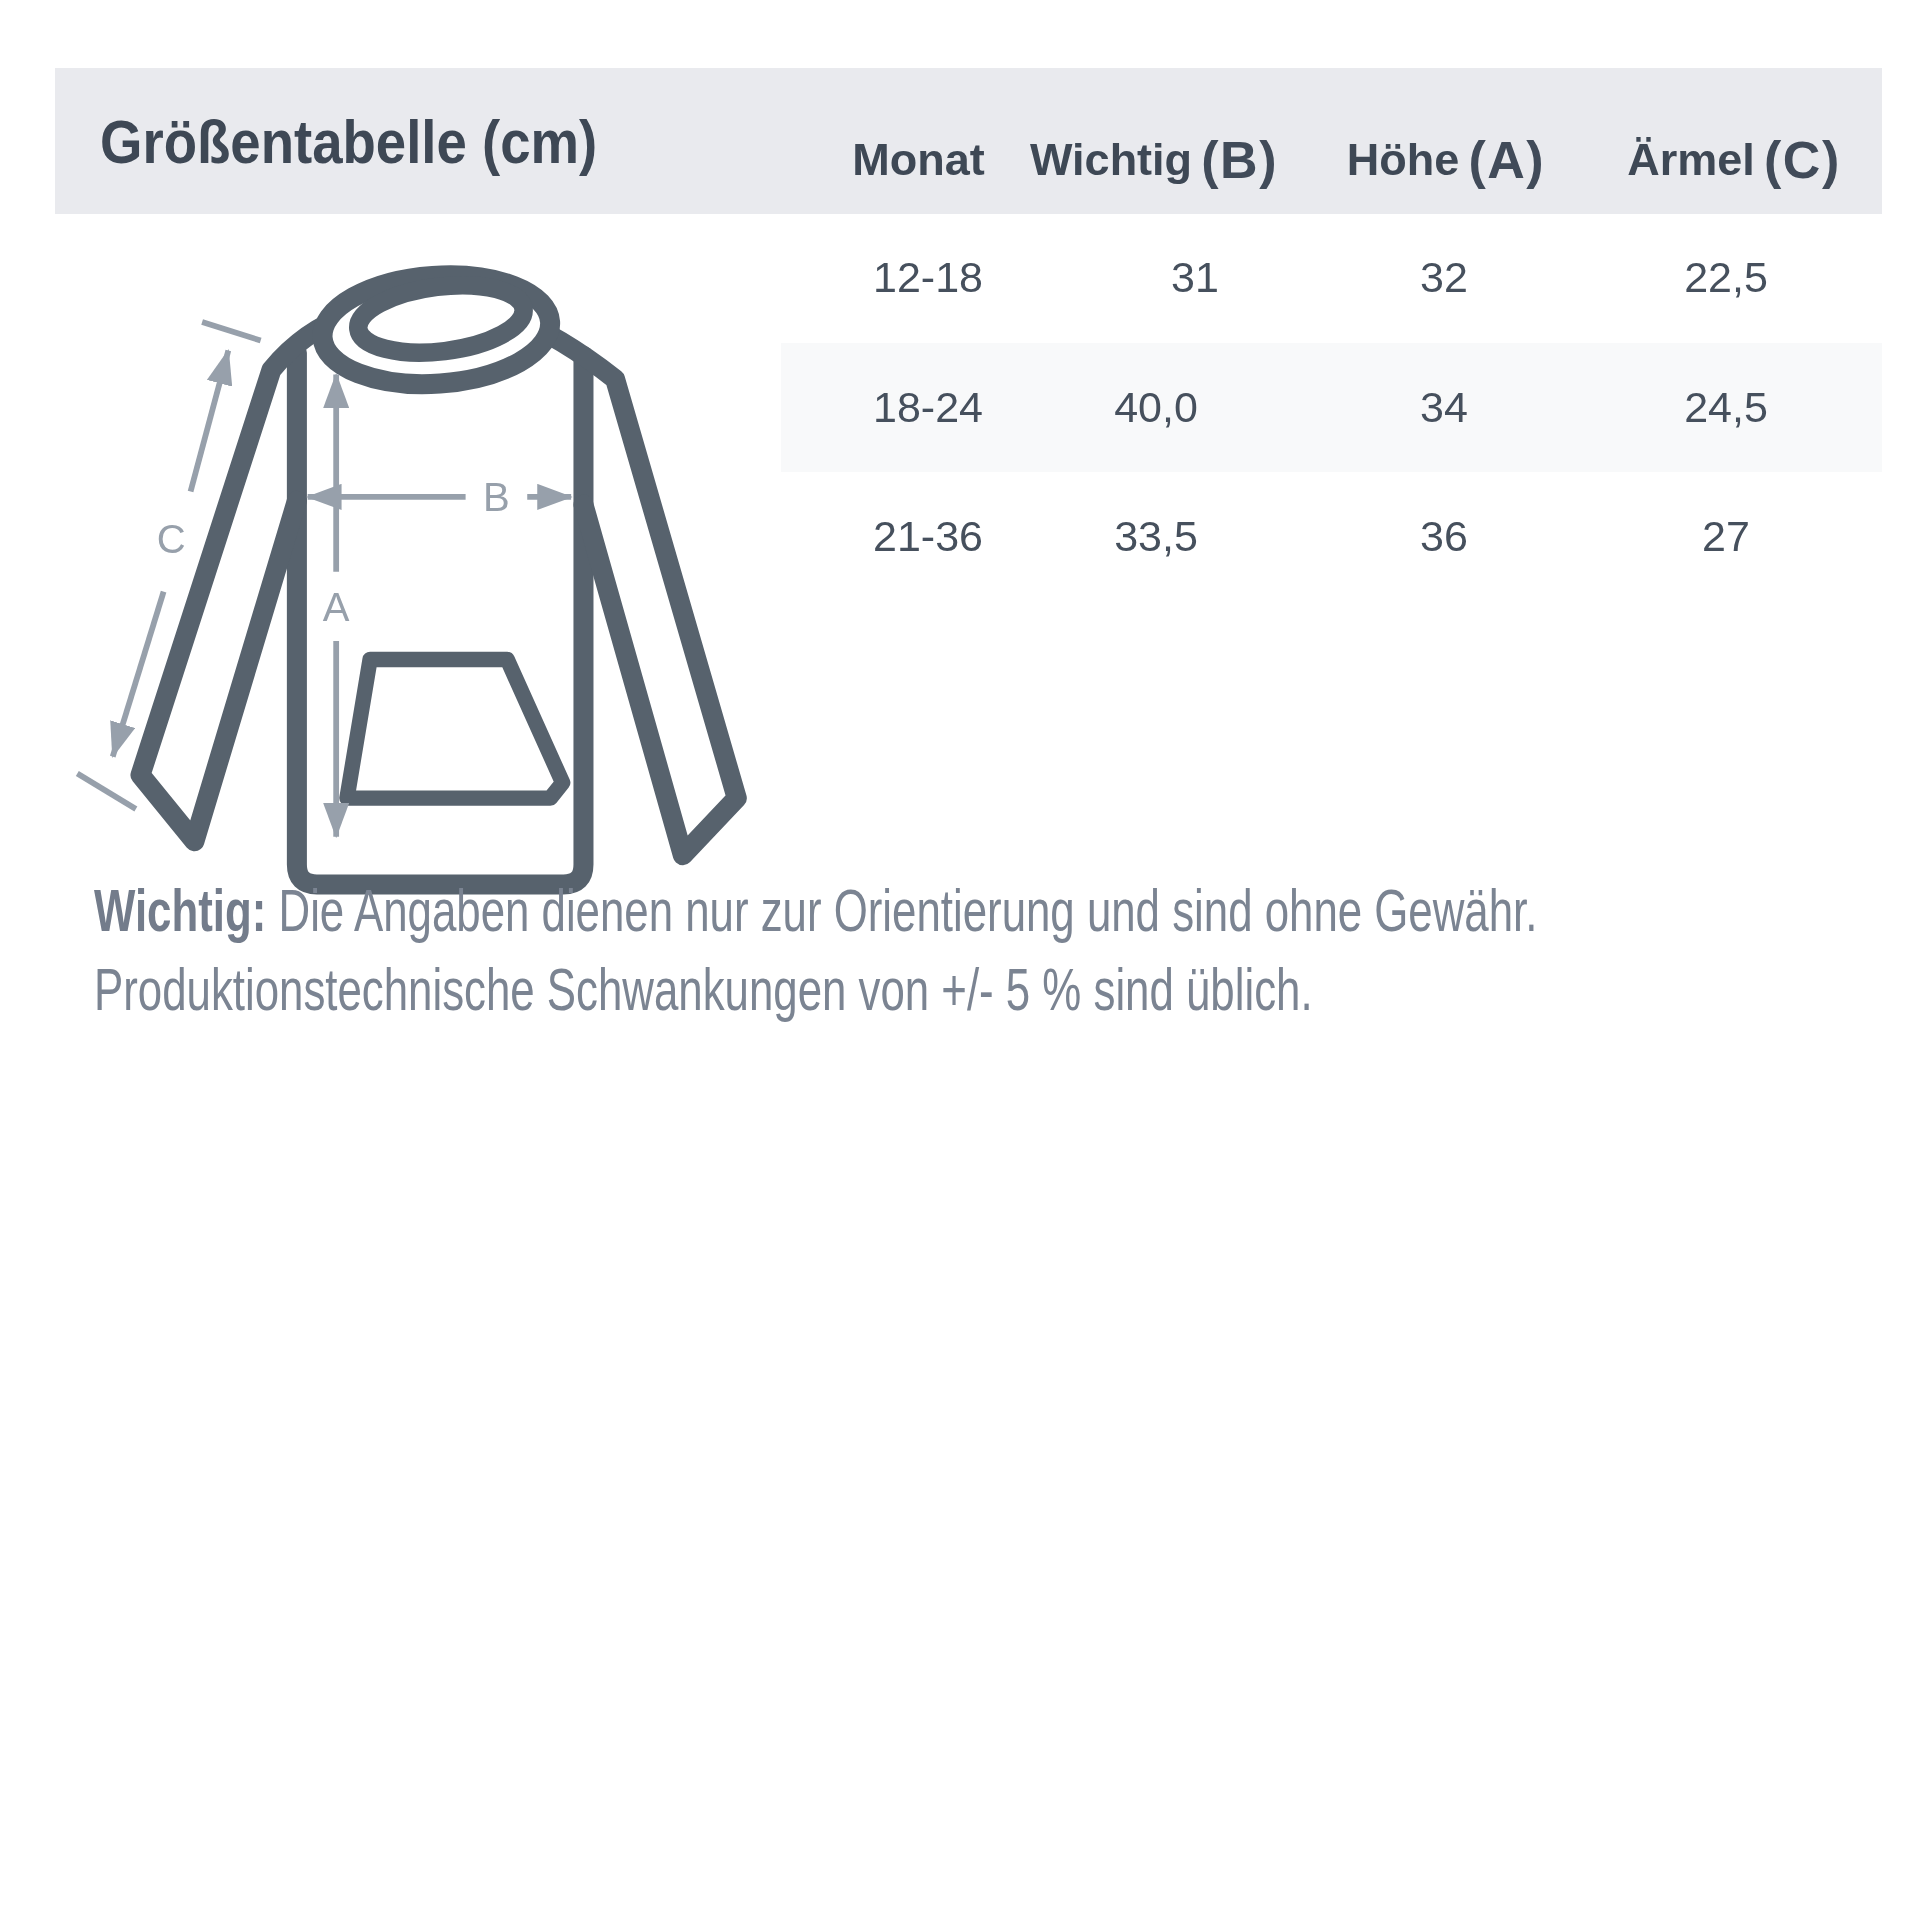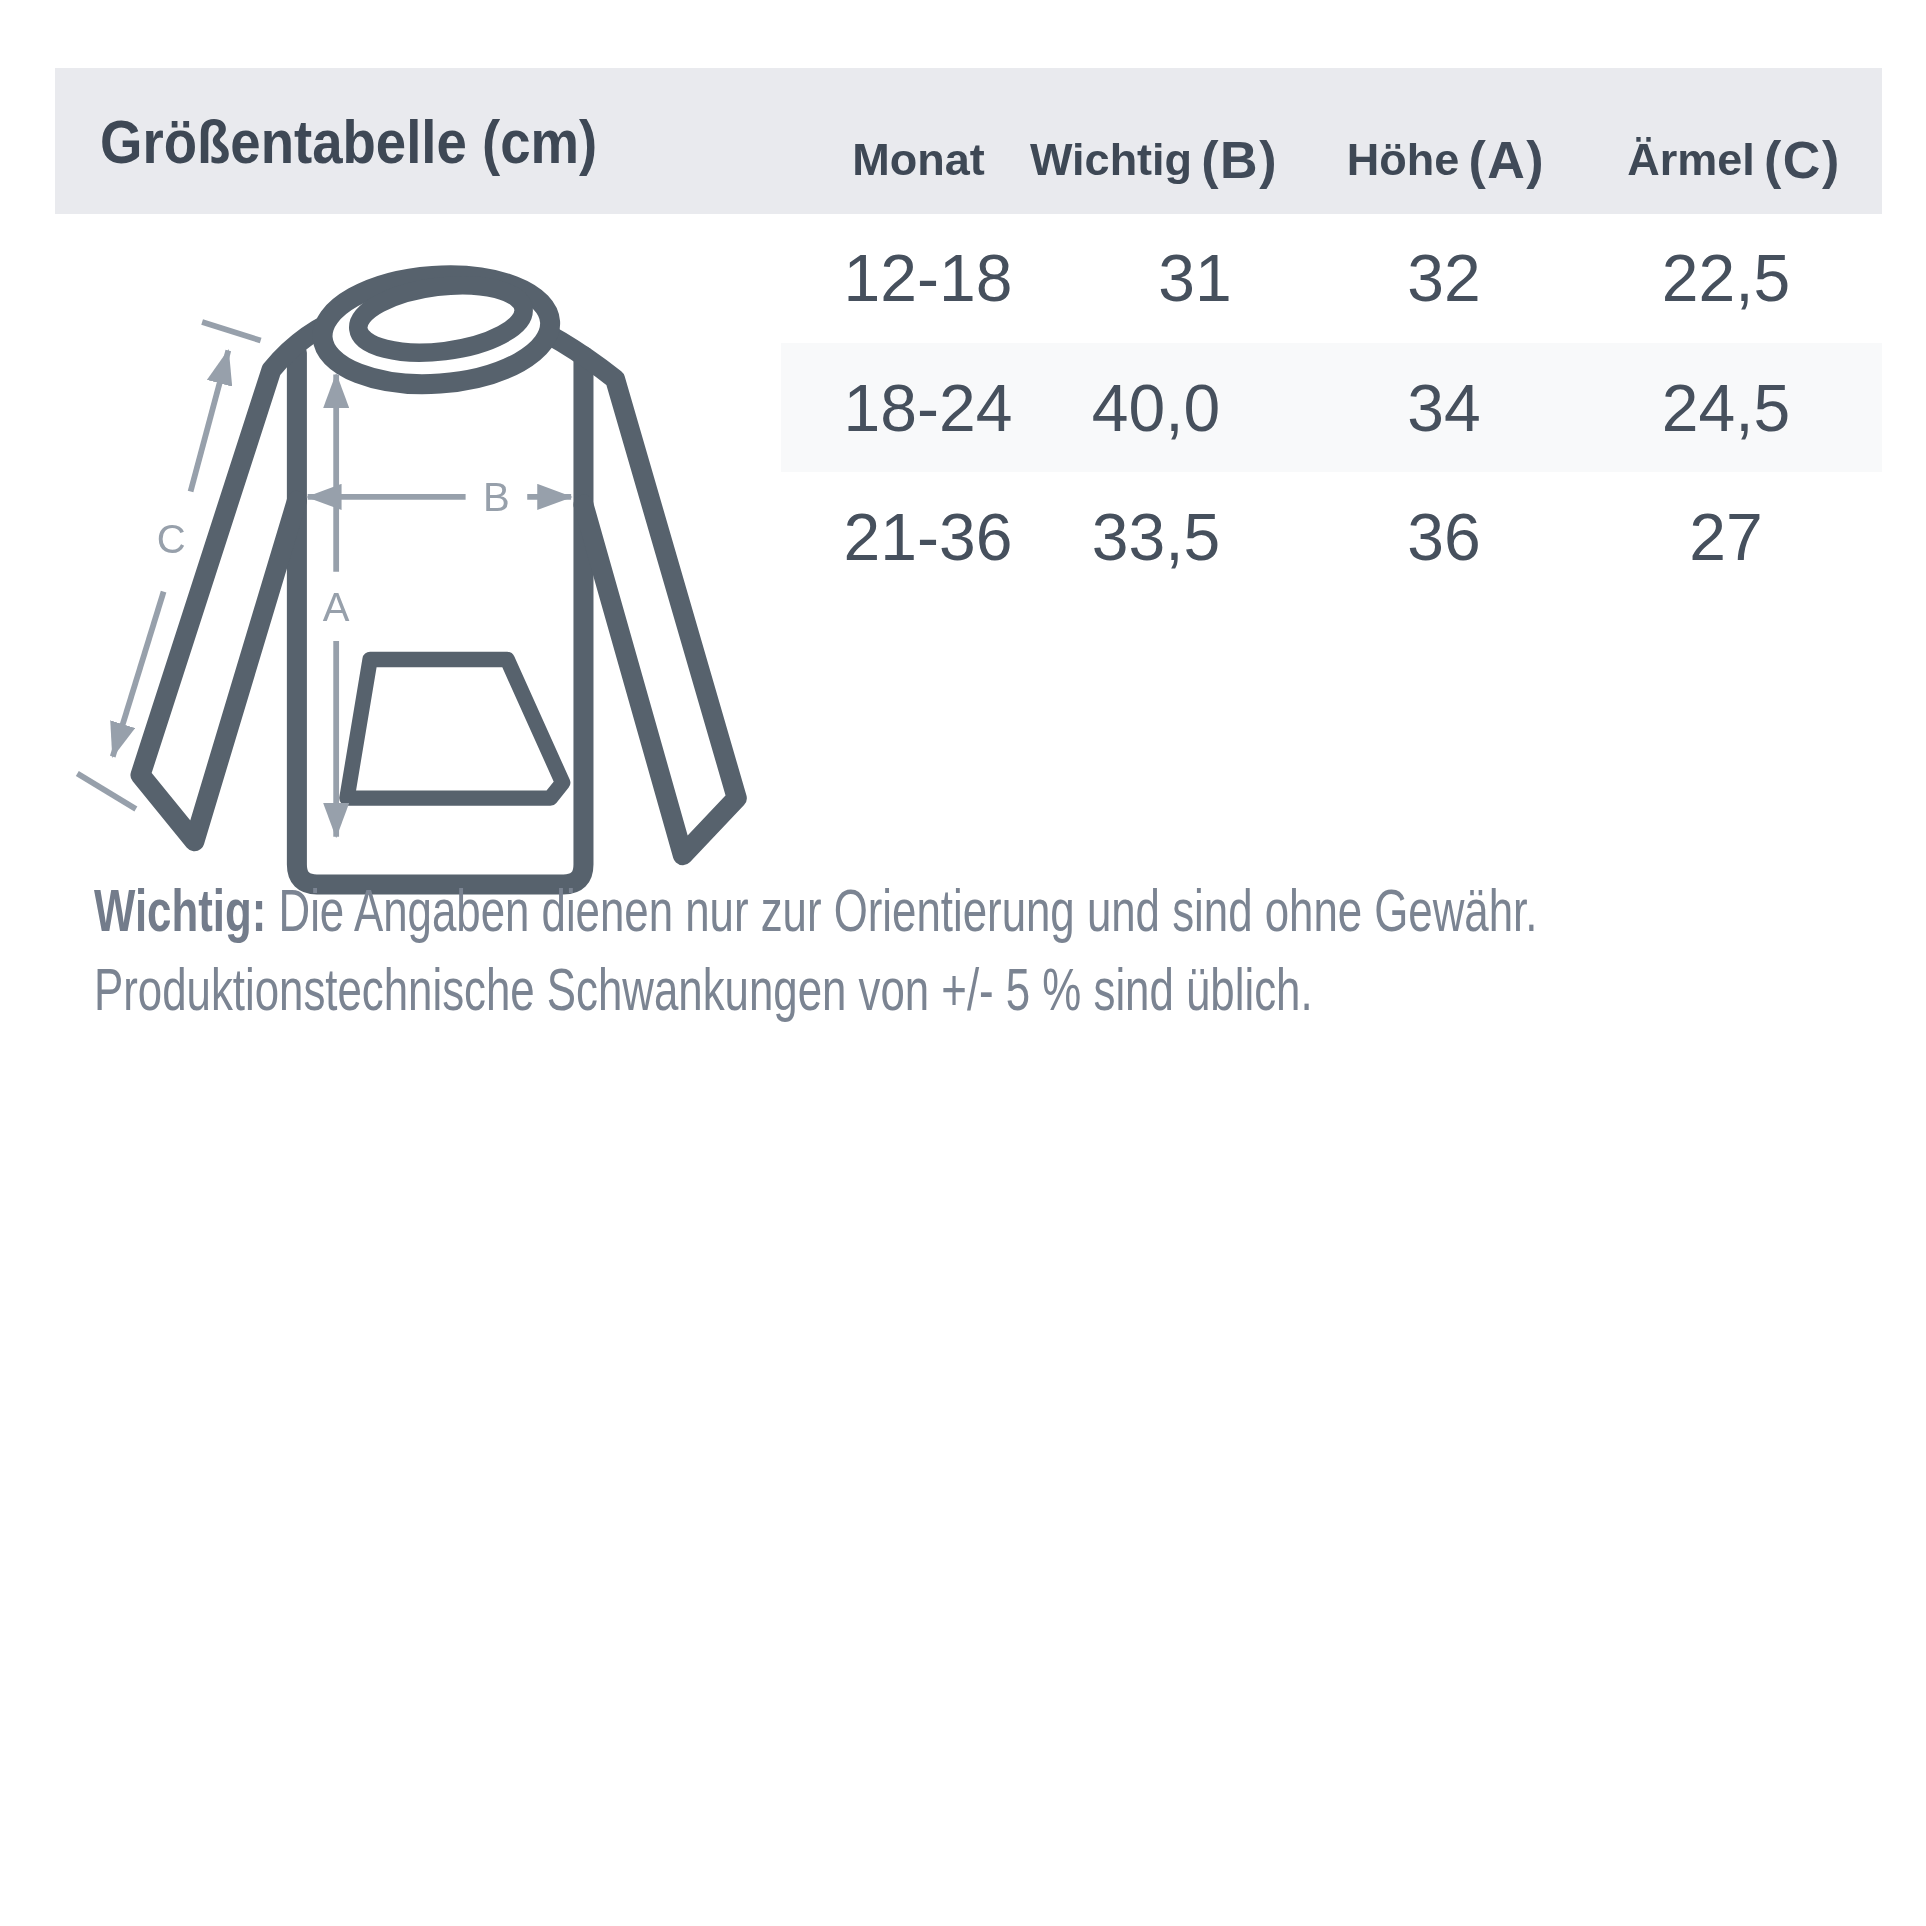--- a/index.html
+++ b/index.html
@@ -19,21 +19,21 @@
     top:68px;height:184px;display:flex;align-items:center;justify-content:center;
     transform:translateX(-50%);
     font-size:45px;font-weight:700;color:#3e4855;white-space:nowrap;
   }
   .colhead .paren{font-size:52px;font-weight:700;color:#414b59;margin-left:9.2px;letter-spacing:1.5px;}
   
   .rowband{left:781px;top:343px;width:1101px;height:129px;background:#f8f9fa;}
   .cell{
     height:129px;display:flex;align-items:center;justify-content:center;
     transform:translateX(-50%);
-    font-size:66px;font-weight:400;color:#46505d;white-space:nowrap;
+    font-size:43px;font-weight:400;color:#46505d;white-space:nowrap;
   }
   
   .note{
     left:94px;top:871px;width:2003px;
     font-size:60px;line-height:79px;color:#7b8492;white-space:nowrap;
     transform:scaleX(0.73);transform-origin:left top;
   }
   .note b{font-weight:700;color:#737c8b;}
   svg text{font-family:"Liberation Sans", sans-serif;}
 </style>

